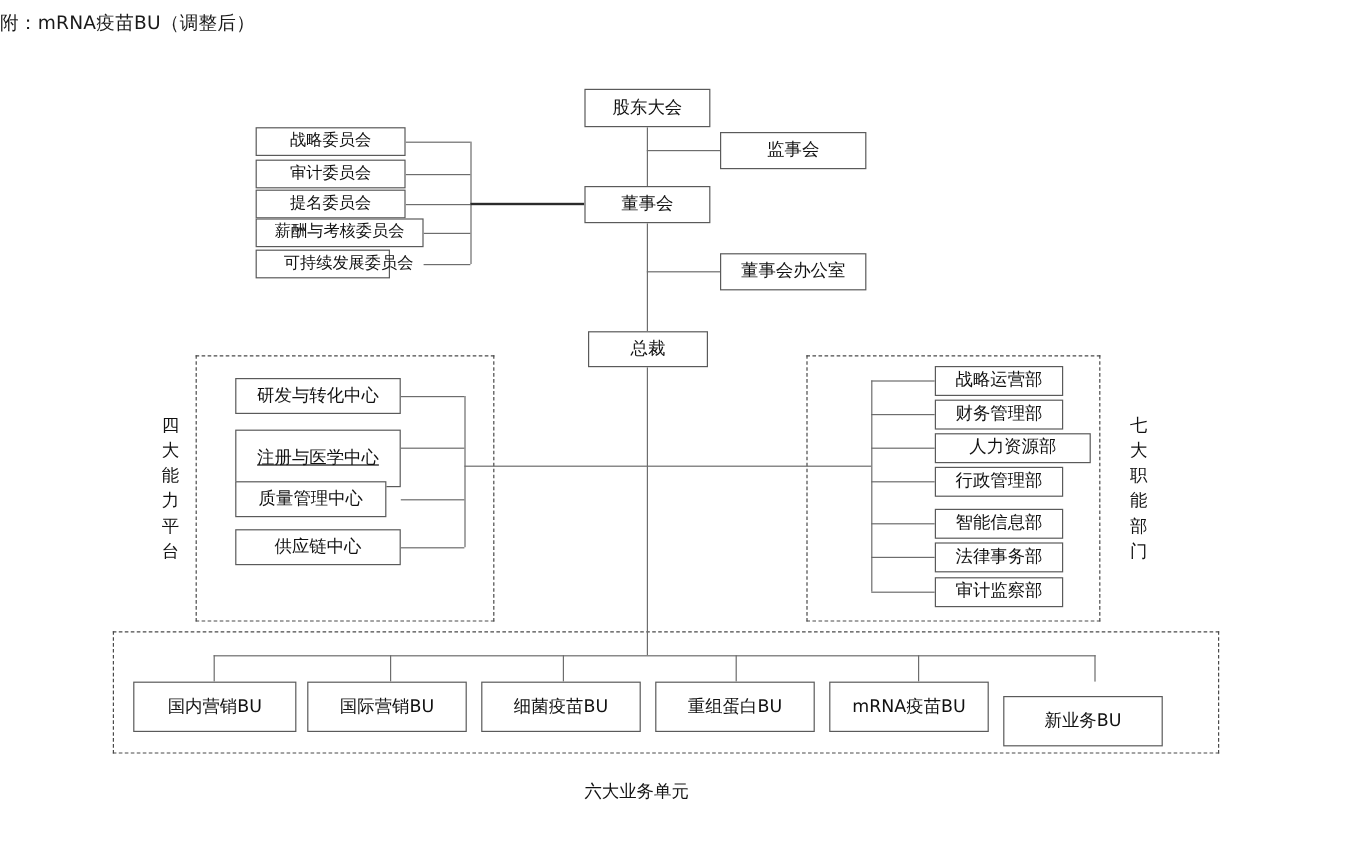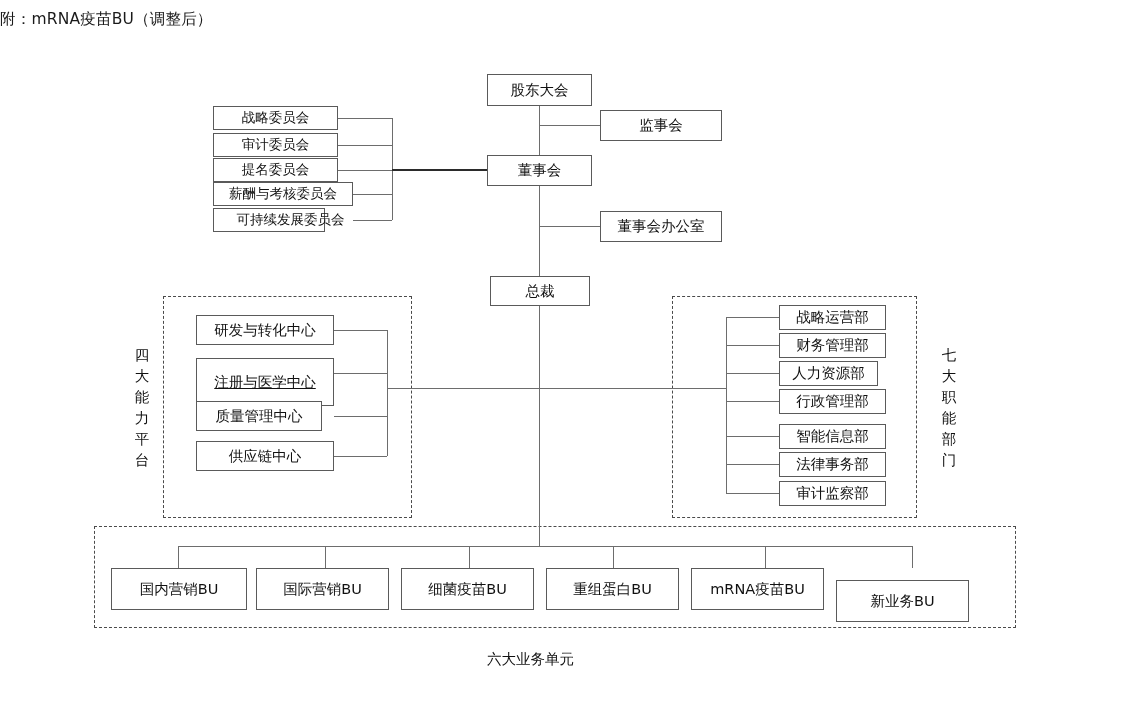--- a/index.html
+++ b/index.html
@@ -154,21 +154,21 @@
     <span>七</span>
     <span>大</span>
     <span>职</span>
     <span>能</span>
     <span>部</span>
     <span>门</span>
   </div>
 
   <div class="node" style="left:779px; top:305px; width:107px; height:25px;">战略运营部</div>
   <div class="node" style="left:779px; top:333px; width:107px; height:25px;">财务管理部</div>
-  <div class="node" style="left:779px; top:361px; width:99px; height:25px;">人力资源部</div>
+  <div class="node" style="left:779px; top:361px; width:130px; height:25px;">人力资源部</div>
   <div class="node" style="left:779px; top:389px; width:107px; height:25px;">行政管理部</div>
   <div class="node" style="left:779px; top:424px; width:107px; height:25px;">智能信息部</div>
   <div class="node" style="left:779px; top:452px; width:107px; height:25px;">法律事务部</div>
   <div class="node" style="left:779px; top:481px; width:107px; height:25px;">审计监察部</div>
 
   <div class="ln h" style="left:726px; top:317px; width:53px;"></div>
   <div class="ln h" style="left:726px; top:345px; width:53px;"></div>
   <div class="ln h" style="left:726px; top:373px; width:53px;"></div>
   <div class="ln h" style="left:726px; top:401px; width:53px;"></div>
   <div class="ln h" style="left:726px; top:436px; width:53px;"></div>

